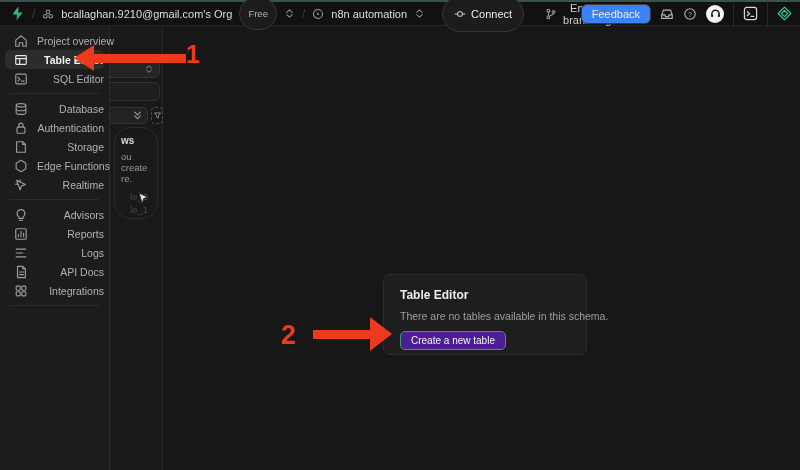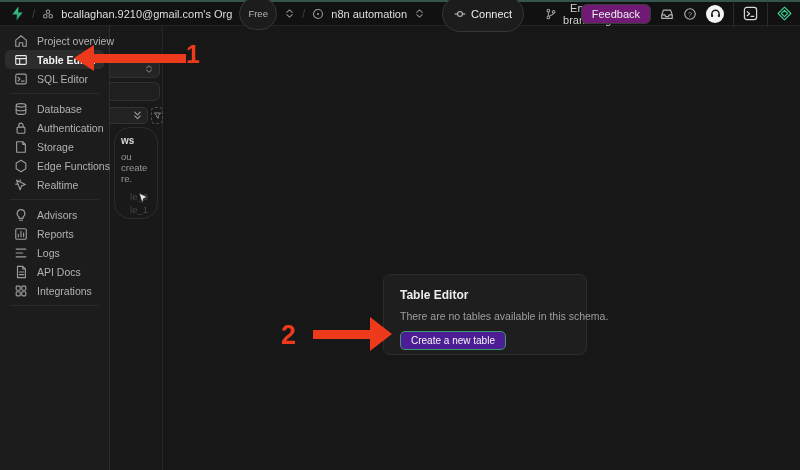--- a/index.html
+++ b/index.html
@@ -30,36 +30,37 @@
     font-size:11px; padding:11px 11px; border-radius:999px; cursor:pointer;
     font-family:"Liberation Sans", sans-serif;
   }
   .branch-btn {
     display:flex; align-items:center; gap:6px; margin-left:14px;
     background:none; border:none; color:#cfcfcf; font-size:11px; cursor:pointer;
     font-family:"Liberation Sans", sans-serif;
   }
   .tb-right { display:flex; align-items:center; gap:9px; }
   .feedback-btn {
-    background:#701a75; border:1px solid #3a3a3a; color:#ececec; font-size:11px;
+    background:#3b82f6; border:1px solid #3a3a3a; color:#ececec; font-size:11px;
     padding:3px 10px; border-radius:6px; cursor:pointer; font-family:"Liberation Sans", sans-serif;
   }
   .avatar { width:18px; height:18px; border-radius:50%; background:#f5f5f5; display:flex; align-items:center; justify-content:center; cursor:pointer; }
   .tb-sep { width:1px; height:26px; background:#2a2a2a; }
 
   
   .nav-overlay {
     position:absolute; left:0; top:26px; width:110px; height:444px;
     background:#1c1c1c; border-right:1px solid #2d2d2d; z-index:20;
     padding-top:5px;
   }
   .nav-item {
     height:19px; display:flex; align-items:center; gap:9px;
     padding-left:9px; margin:0 5px; border-radius:5px; cursor:pointer;
     color:#b2b2b2;
+    justify-content:space-between;
   }
   .nav-item .nv-label { font-size:10.5px; white-space:nowrap; }
   .nav-item.active { background:#2c2c2c; color:#f2f2f2; }
   .nav-item.active .nv-label { font-weight:bold; }
   .nav-div { height:1px; background:#2a2a2a; margin:5px 10px; }
   .nv-ic { flex:0 0 14px; display:flex; }
 
   
   .tables-panel {
     position:absolute; left:110px; top:26px; width:53px; height:444px;

